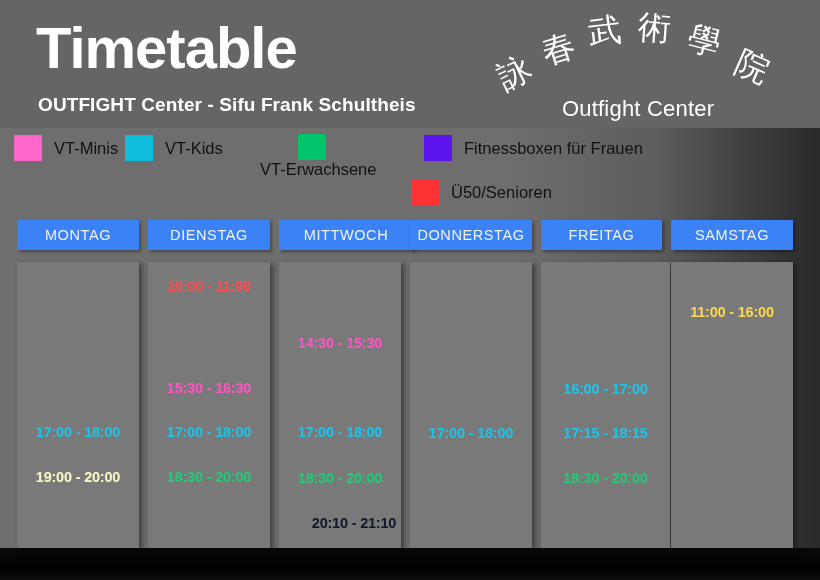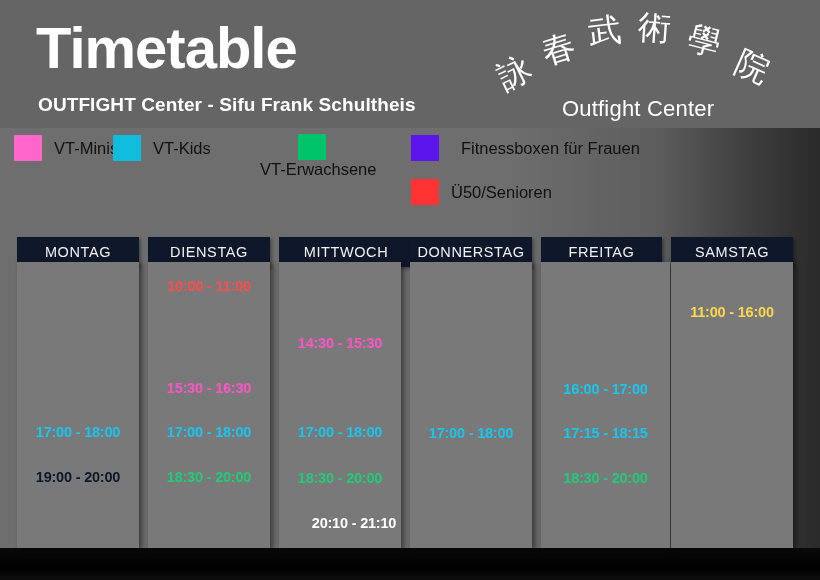--- a/index.html
+++ b/index.html
@@ -70,22 +70,22 @@
   .legend-item { position:absolute; height:28px; display:flex; align-items:center; }
   .legend-swatch { width:28px; height:26px; flex:0 0 auto; }
   .legend-label {
     margin-left:12px; font-size:16.5px; color:#111111;
     white-space:nowrap;
   }
 
   
   #dayheaders { position:absolute; left:0; top:220px; width:820px; height:34px; }
   .day-header {
-    position:absolute; top:17px; height:30px;
-    background:#0f172a;
+    position:absolute; top:0; height:30px;
+    background:#3b82f6;
     display:flex; align-items:center; justify-content:center;
     box-shadow:2px 2px 3px rgba(0,0,0,0.35);
   }
   .day-header span {
     color:#f2f2f2; font-size:14.5px; letter-spacing:0.6px;
   }
 
   
   #columns { position:absolute; left:0; top:262px; width:820px; height:286px; }
   .day-column {
@@ -124,29 +124,29 @@
     <div id="logo-name">Outfight Center</div>
   </div>
 </div>
 
 <div id="legend">
   <div class="legend-row" id="legend-row-0">
       <div class="legend-item" style="left: 14px;">
         <div class="legend-swatch" style="background: rgb(255, 102, 204);"></div>
         <div class="legend-label">VT-Minis</div>
       </div>
-      <div class="legend-item" style="left: 113px;">
+      <div class="legend-item" style="left: 125px;">
         <div class="legend-swatch" style="background: rgb(15, 188, 220);"></div>
         <div class="legend-label">VT-Kids</div>
       </div>
       <div class="legend-item" style="left: 248px; flex-direction: column;">
         <div class="legend-swatch" style="background: rgb(0, 196, 106);"></div>
         <div class="legend-label">VT-Erwachsene</div>
       </div>
-      <div class="legend-item" style="left: 411px; gap: 10px;">
+      <div class="legend-item" style="left: 424px;">
         <div class="legend-swatch" style="background: rgb(92, 22, 237);"></div>
         <div class="legend-label">Fitnessboxen für Frauen</div>
       </div>
     </div>
   <div class="legend-row" id="legend-row-1">
       <div class="legend-item" style="left: 411px;">
         <div class="legend-swatch" style="background: rgb(255, 51, 51);"></div>
         <div class="legend-label">Ü50/Senioren</div>
       </div>
     </div>
@@ -168,33 +168,33 @@
     <div class="day-header" style="left: 541px; width: 121px;">
       <span>FREITAG</span>
     </div>
     <div class="day-header" style="left: 671px; width: 122px;">
       <span>SAMSTAG</span>
     </div>
   </div>
 <div id="columns">
     <div class="day-column" style="left: 17px; width: 122px;">
       <div class="slot" style="top: 162px; color: rgb(25, 198, 238);">17:00 - 18:00</div>
-      <div class="slot" style="top: 207px; color: #0f172a;">19:00 - 20:00</div>
+      <div class="slot" style="top: 207px; color: #fef9c3;">19:00 - 20:00</div>
     </div>
     <div class="day-column" style="left: 148px; width: 122px;">
       <div class="slot" style="top: 16px; color: rgb(255, 77, 77);">10:00 - 11:00</div>
       <div class="slot" style="top: 118px; color: rgb(255, 85, 200);">15:30 - 16:30</div>
       <div class="slot" style="top: 162px; color: rgb(25, 198, 238);">17:00 - 18:00</div>
       <div class="slot" style="top: 207px; color: rgb(34, 204, 119);">18:30 - 20:00</div>
     </div>
     <div class="day-column" style="left: 279px; width: 122px;">
       <div class="slot" style="top: 73px; color: rgb(255, 85, 200);">14:30 - 15:30</div>
       <div class="slot" style="top: 162px; color: rgb(25, 198, 238);">17:00 - 18:00</div>
       <div class="slot" style="top: 208px; color: rgb(34, 204, 119);">18:30 - 20:00</div>
-      <div class="slot" style="top: 253px; color: #ffffff; padding-left: 28px;">20:10 - 21:10</div>
+      <div class="slot" style="top: 253px; color: #0f172a; padding-left: 28px;">20:10 - 21:10</div>
     </div>
     <div class="day-column" style="left: 410px; width: 122px;">
       <div class="slot" style="top: 163px; color: rgb(25, 198, 238);">17:00 - 18:00</div>
     </div>
     <div class="day-column" style="left: 541px; width: 129px;">
       <div class="slot" style="top: 119px; color: rgb(25, 198, 238);">16:00 - 17:00</div>
       <div class="slot" style="top: 163px; color: rgb(25, 198, 238);">17:15 - 18:15</div>
       <div class="slot" style="top: 208px; color: rgb(34, 204, 119);">18:30 - 20:00</div>
     </div>
     <div class="day-column" style="left: 671px; width: 122px;">

